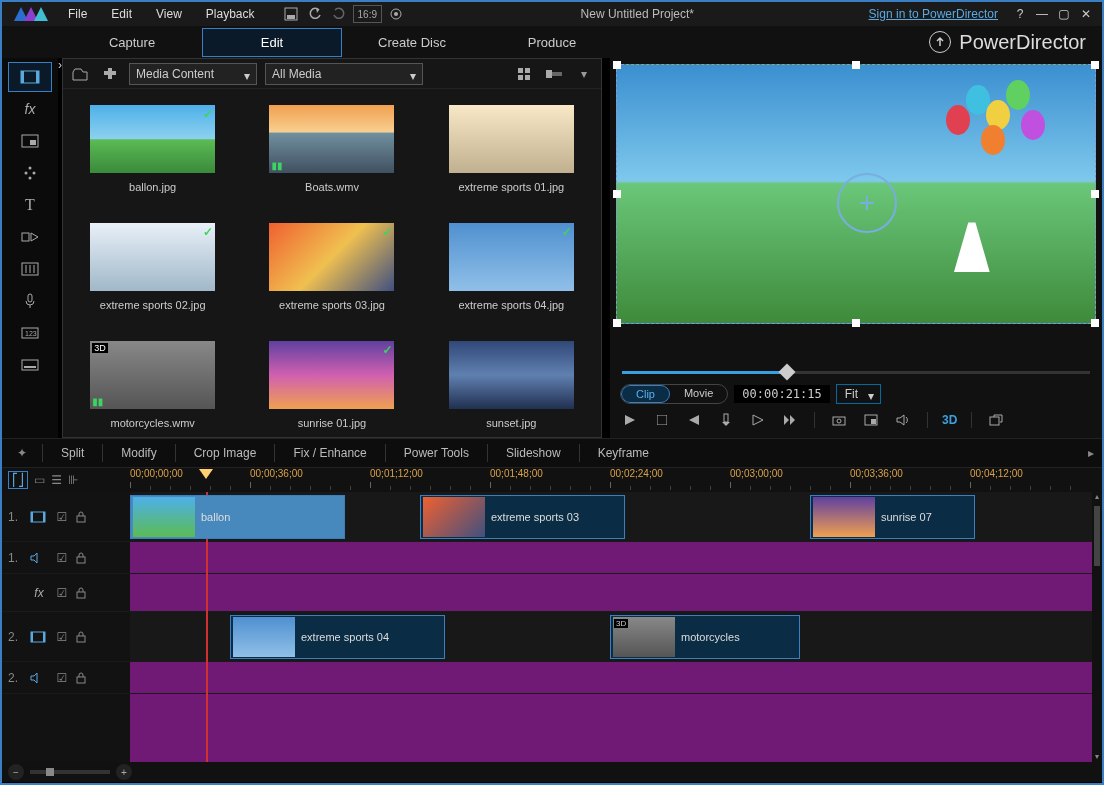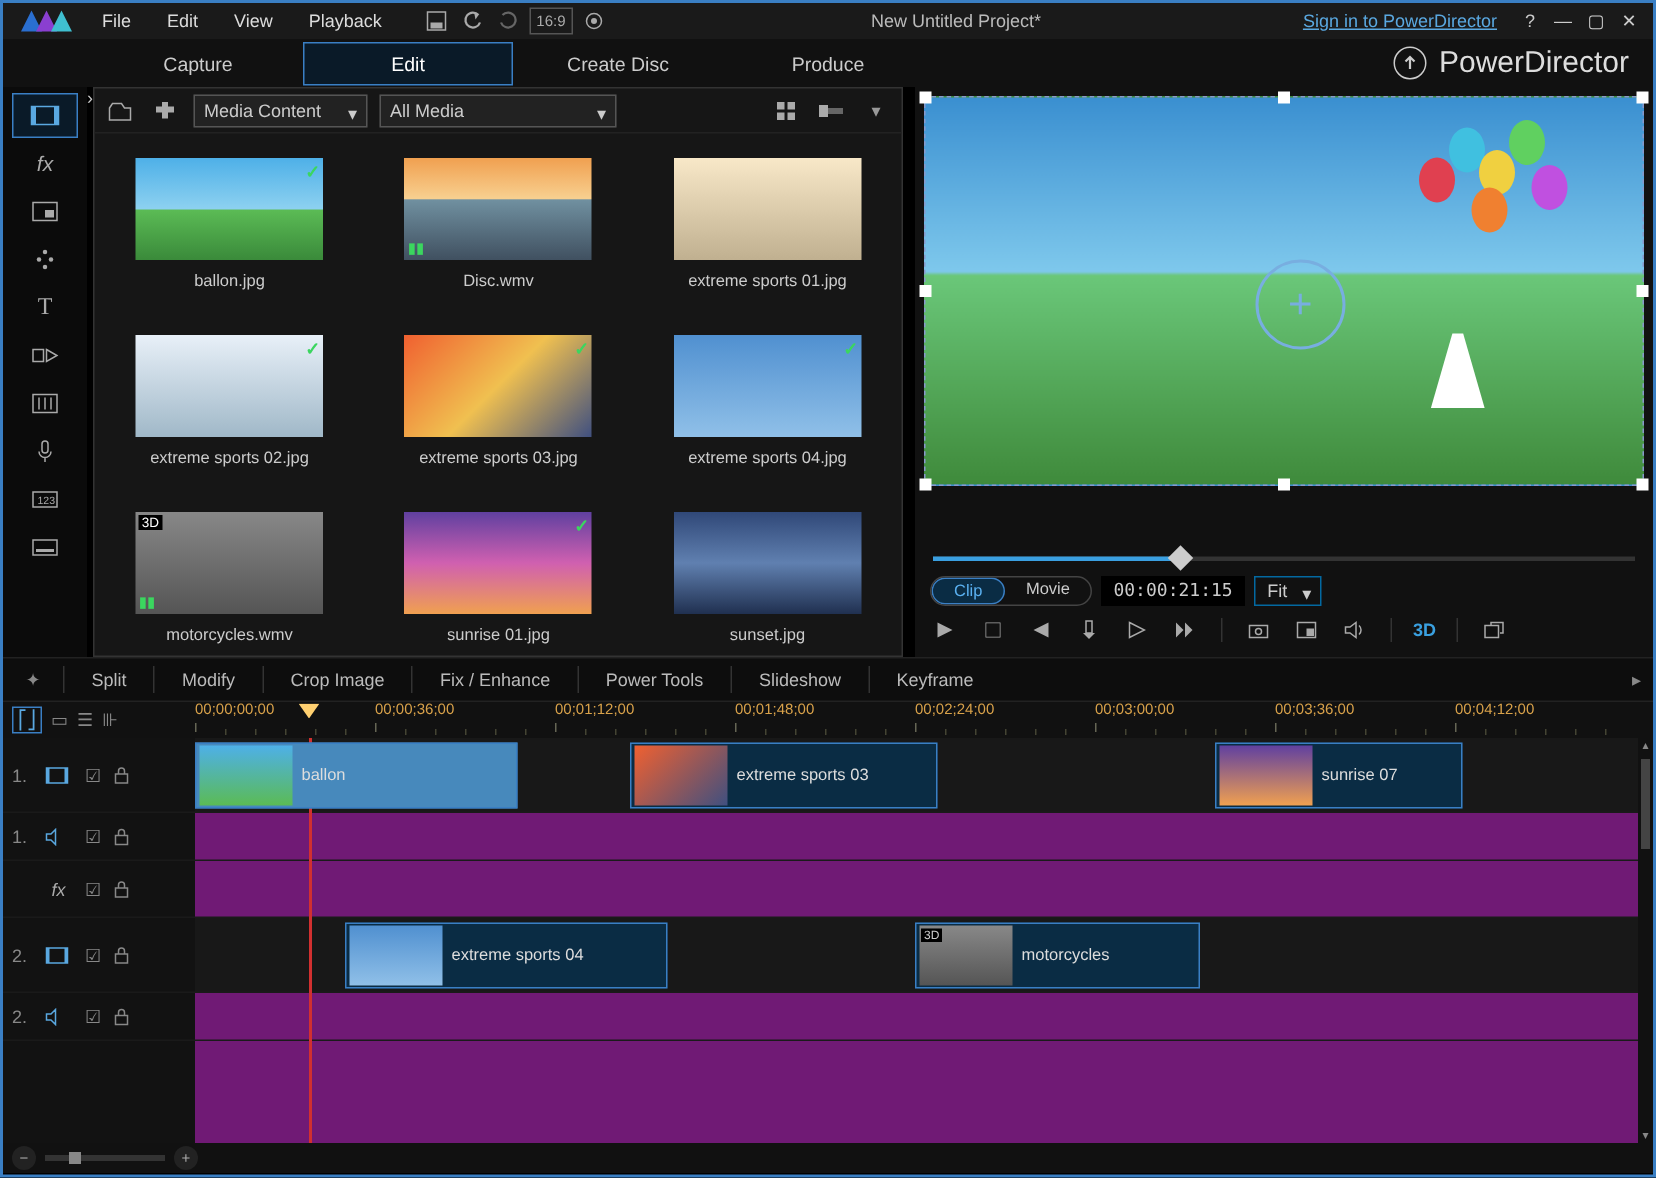--- a/index.html
+++ b/index.html
@@ -49,21 +49,21 @@
 .preview { flex: 1; background: #111; display: flex; flex-direction: column; margin-left: 8px; position: relative; }
 .preview-canvas { flex: 1; position: relative; margin: 6px 6px 0 6px; }
 .preview-img { width: 100%; height: 260px; background: linear-gradient(to bottom, #3a8fd0 0%, #7ec8ec 45%, #6ac779 46%, #3f8a3b 100%); position: relative; border: 1px dashed #89c; }
 .preview-img .handle { width: 8px; height: 8px; background: #fff; position: absolute; }
 .preview-img .plus-circle { position: absolute; left: 46%; top: 42%; width: 60px; height: 60px; border: 2px solid #78aee0; border-radius: 50%; display: flex; align-items: center; justify-content: center; color: #78aee0; font-size: 28px; }
 .balloons { position: absolute; right: 6%; top: 4%; width: 130px; height: 120px; }
 .balloons span { position: absolute; border-radius: 50%; }
 .seek { height: 16px; margin: 10px 12px 4px; position: relative; background: #333; height: 3px; }
 .seek .fill { position: absolute; left: 0; top: 0; height: 3px; width: 34%; background: #3a9fe0; }
 .seek .knob { position: absolute; left: 34%; top: -5px; width: 12px; height: 12px; background: #ccc; transform: rotate(45deg); }
-.prev-controls { display: flex; gap: 6px; padding: 6px 10px; }
+.prev-controls { display: flex; align-items: center; gap: 6px; padding: 6px 10px; }
 .toggle-pair { display: flex; border: 1px solid #444; border-radius: 10px; overflow: hidden; }
 .toggle-pair .opt { padding: 2px 14px; font-size: 11px; cursor: pointer; }
 .toggle-pair .opt.active { background: #0a2c44; border: 1px solid #3a7fc4; color: #5ab0f0; border-radius: 10px; }
 .tc { background: #000; padding: 2px 8px; color: #ccc; font-family: monospace; }
 .fit-sel { border: 1px solid #0369a1; padding: 2px 22px 2px 8px; position: relative; }
 .fit-sel .caret { position: absolute; right: 6px; top: 4px; }
 .play-row { display: flex; align-items: center; gap: 12px; padding: 0 10px 8px; }
 .play-row .pbtn { width: 20px; height: 20px; display: flex; align-items: center; justify-content: center; color: #aaa; cursor: pointer; }
 .play-row .d { width: 1px; height: 16px; background: #333; margin: 0 2px; }
 
@@ -251,21 +251,21 @@
       <div class="ibtn">
           <svg width="16" height="14" viewBox="0 0 16 14">
             <path d="M1 5 L3 2 H9 L11 5 H15 V13 H1 Z" stroke="#aaa" fill="none"></path>
           </svg>
         </div>
       <div class="ibtn">
           <svg width="14" height="14" viewBox="0 0 14 14">
             <path d="M5 1 H9 V4 H13 V8 H9 V12 H5 V8 H1 V4 H5 Z" fill="#aaa"></path>
           </svg>
         </div>
-      <div class="lib-select" style="width:116px;align-items:center;">
+      <div class="lib-select" style="width:128px;align-items:center;">
           <span>Media Content</span>
           <span class="caret">▾</span>
         </div>
       <div class="lib-select" style="width:158px;">
           <span>All Media</span>
           <span class="caret">▾</span>
         </div>
       <div style="flex:1"></div>
       <div class="ibtn">
           <svg width="14" height="14" viewBox="0 0 14 14">
@@ -287,21 +287,21 @@
         <div class="thumb">
           <div class="thumb-img" style="background: linear-gradient(rgb(78, 176, 232) 0%, rgb(141, 209, 240) 50%, rgb(91, 187, 85) 51%, rgb(58, 138, 58) 100%);">
             <div class="check">✓</div>
           </div>
           <div class="thumb-label">ballon.jpg</div>
         </div>
         <div class="thumb">
           <div class="thumb-img" style="background: linear-gradient(rgb(240, 160, 80) 0%, rgb(248, 208, 144) 40%, rgb(112, 144, 160) 41%, rgb(64, 80, 96) 100%);">
             <div class="film">▮▮</div>
           </div>
-          <div class="thumb-label">Disc.wmv</div>
+          <div class="thumb-label">Boats.wmv</div>
         </div>
         <div class="thumb">
           <div class="thumb-img" style="background: linear-gradient(rgb(248, 232, 200), rgb(192, 176, 144));"></div>
           <div class="thumb-label">extreme sports 01.jpg</div>
         </div>
         <div class="thumb">
           <div class="thumb-img" style="background: linear-gradient(rgb(232, 240, 248), rgb(160, 184, 200));">
             <div class="check">✓</div>
           </div>
           <div class="thumb-label">extreme sports 02.jpg</div>

